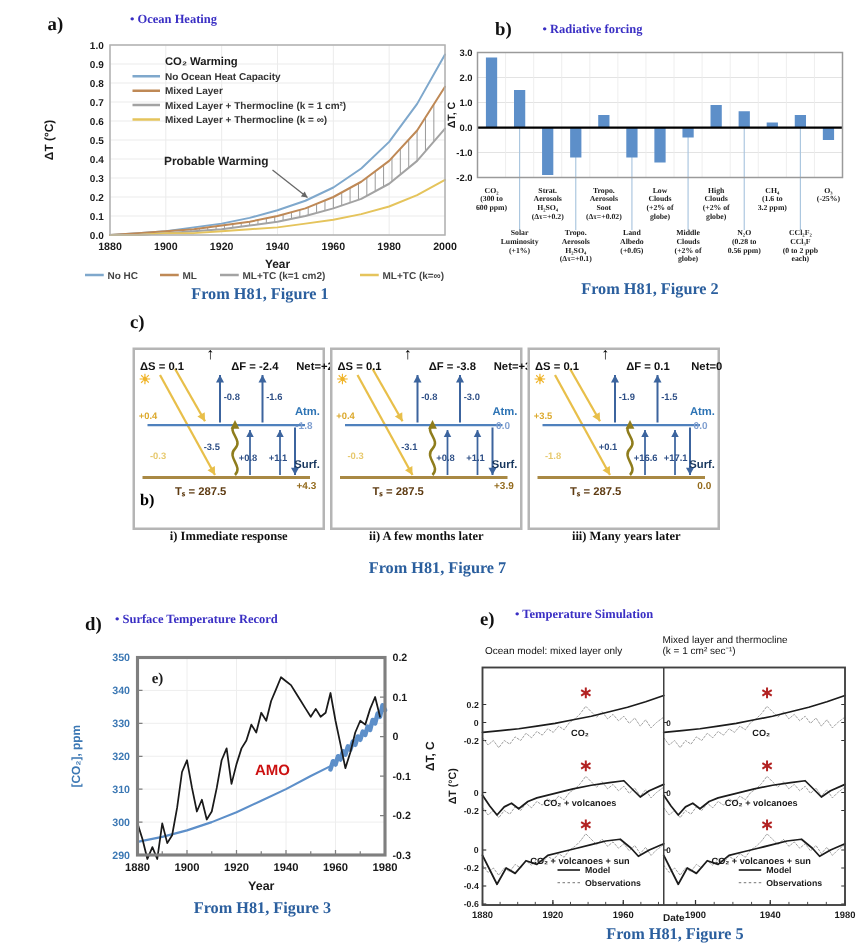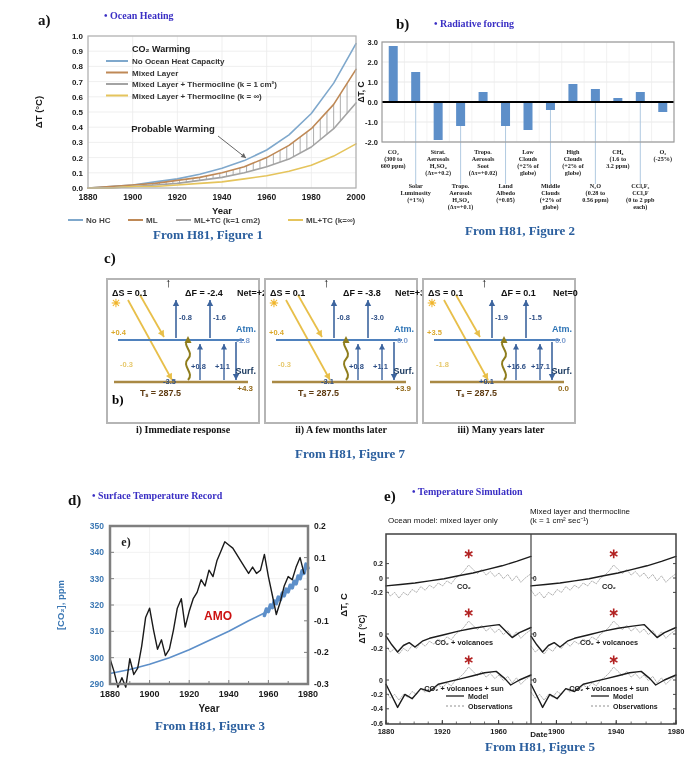--- a/index.html
+++ b/index.html
@@ -23,21 +23,21 @@
   .clab{position:absolute;font-weight:bold;font-size:8px;color:#17365d;white-space:nowrap;}
   .c-ds{left:4px;top:8px;font-size:9px;color:#111;}
   .c-upglyph{left:57px;top:-5px;font-size:13px;color:#000;}
   .c-df{left:44px;top:8px;font-size:9px;color:#111;margin-left:33px;}
   .c-net{left:97px;top:8px;font-size:9px;color:#111;margin-left:32px;}
   .c-sun{left:3px;top:17px;font-size:11px;color:#f0b429;}
   .c-solar-in{left:3px;top:48px;color:#dca92c;font-size:7.5px;}
   .c-solar-out{left:12px;top:80px;color:#e7c96e;font-size:7.5px;}
   .c-up1{left:71px;top:33px;color:#2e4f86;font-size:7.5px;}
   .c-up2{left:105px;top:33px;color:#2e4f86;font-size:7.5px;}
-  .c-wavy{left:55px;top:73px;color:#2e4f86;font-size:7.5px;margin-top:24px;}
+  .c-wavy{left:55px;top:73px;color:#2e4f86;font-size:7.5px;}
   .c-up3{left:83px;top:82px;color:#2e4f86;font-size:7.5px;}
   .c-up4{left:107px;top:82px;color:#2e4f86;font-size:7.5px;}
   .c-atm{right:2px;top:44px;font-size:9px;color:#2e74b5;}
   .c-atmv{right:8px;top:56px;color:#7f9fd0;font-size:8px;}
   .c-surf{right:2px;top:86px;font-size:9px;color:#17365d;}
   .c-surfv{right:5px;top:104px;color:#936a1c;font-size:8px;}
   .c-ts{left:32px;top:106px;color:#5e3b12;font-size:9px;}
   .c-corner{left:4px;top:112px;font-size:13px;color:#000;font-family:"Liberation Serif",serif;}
 </style>
 </head>

